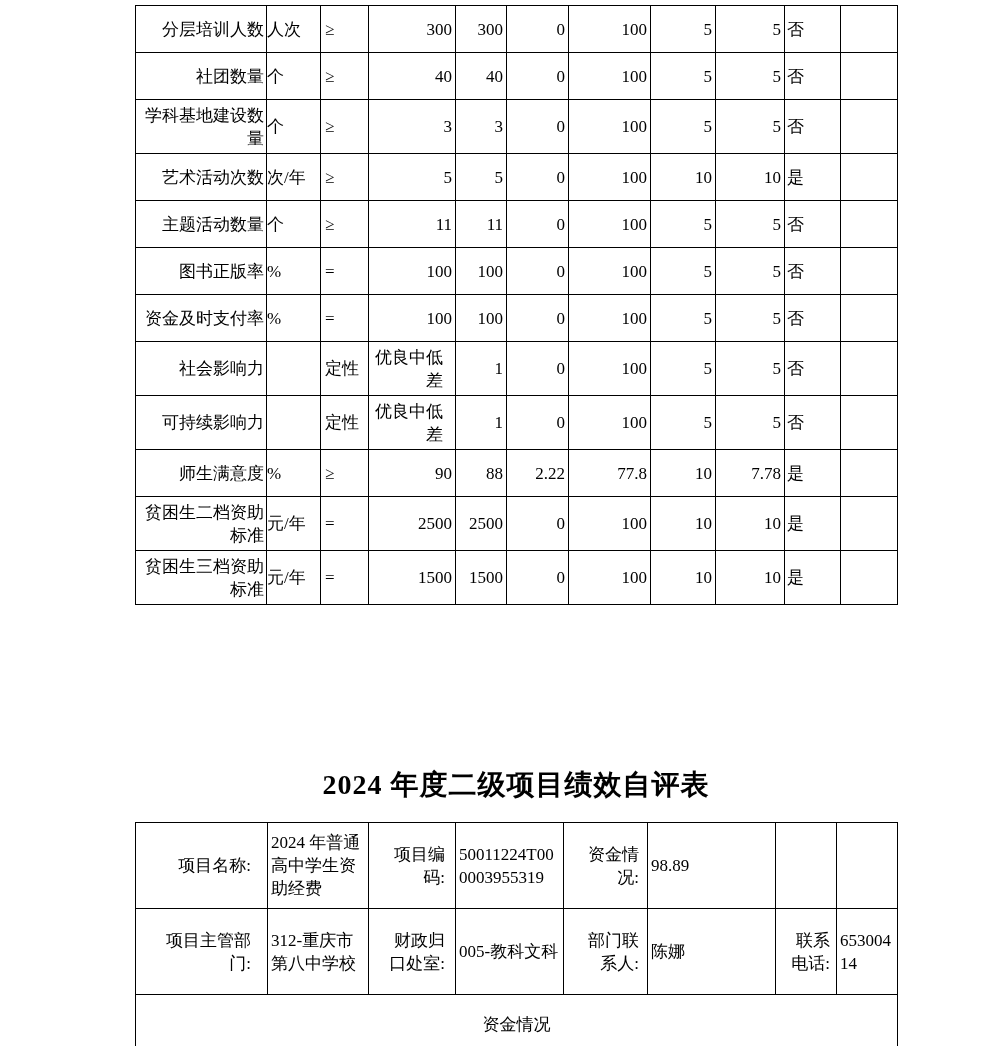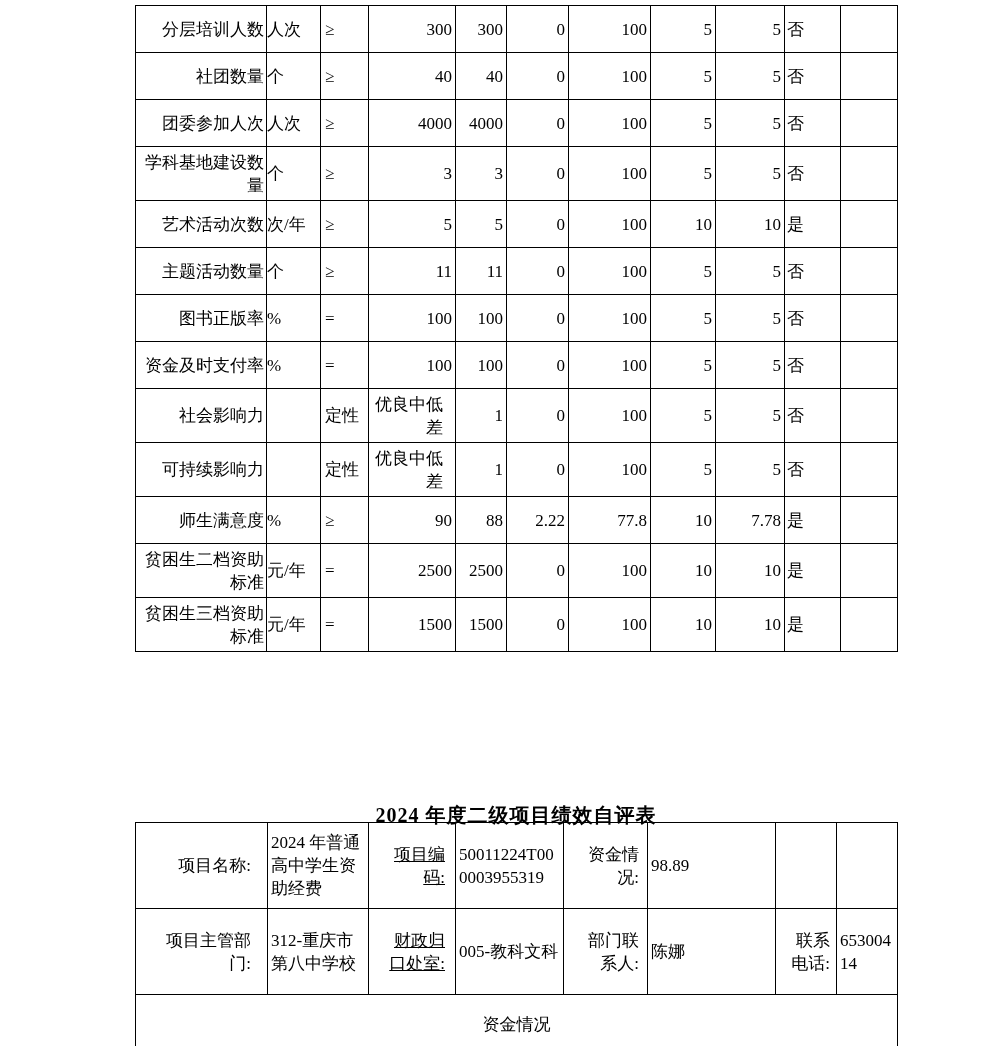--- a/index.html
+++ b/index.html
@@ -40,34 +40,34 @@
   #indicator-table td.c-actual,
   #indicator-table td.c-deviation,
   #indicator-table td.c-rate,
   #indicator-table td.c-weight,
   #indicator-table td.c-score    { text-align:right; padding-right:3px; }
   #indicator-table td.c-target.qual { text-align:right; padding-right:12px; }
   #indicator-table td.c-flag     { text-align:left;  padding-left:2px; }
   
   .doc-title {
     position:absolute;
-    left:135px; top:795px;
+    left:135px; top:765px;
     width:762px;
     text-align:center;
-    font-size:20px;
+    font-size:28px;
     font-weight:bold;
     line-height:40px;
     letter-spacing:1px;
   }
   
   #project-table tr        { height:86px; }
   #project-table tr.footer { height:60px; }
   #project-table td.lbl    { text-align:right; }
   #project-table td.lbl-c1 { padding:0 16px;margin-top:28px; }
-  #project-table td.lbl-c3 { padding:0 10px;text-decoration:underline; }
+  #project-table td.lbl-c3 { padding:0 10px; }
   #project-table td.lbl-c5 { padding:0 8px;  }
   #project-table td.lbl-c7 { padding:0 6px;  }
   #project-table td.val    { text-align:left; padding:0 3px; }
   #project-table td.section { text-align:center; }
 </style>
 </head>
 <body>
 
 <div class="page">
 
@@ -98,33 +98,20 @@
           <td class="c-score">5</td>
           <td class="c-flag">否</td>
           <td class="c-extra"></td>
         </tr>
         <tr>
           <td class="c-indicator">社团数量</td>
           <td class="c-unit">个</td>
           <td class="c-operator">≥</td>
           <td class="c-target">40</td>
           <td class="c-actual">40</td>
-          <td class="c-deviation">0</td>
-          <td class="c-rate">100</td>
-          <td class="c-weight">5</td>
-          <td class="c-score">5</td>
-          <td class="c-flag">否</td>
-          <td class="c-extra"></td>
-        </tr>
-        <tr>
-          <td class="c-indicator">团委参加人次</td>
-          <td class="c-unit">人次</td>
-          <td class="c-operator">≥</td>
-          <td class="c-target">4000</td>
-          <td class="c-actual">4000</td>
           <td class="c-deviation">0</td>
           <td class="c-rate">100</td>
           <td class="c-weight">5</td>
           <td class="c-score">5</td>
           <td class="c-flag">否</td>
           <td class="c-extra"></td>
         </tr>
         <tr class="tall">
           <td class="c-indicator">学科基地建设数量</td>
           <td class="c-unit">个</td>

